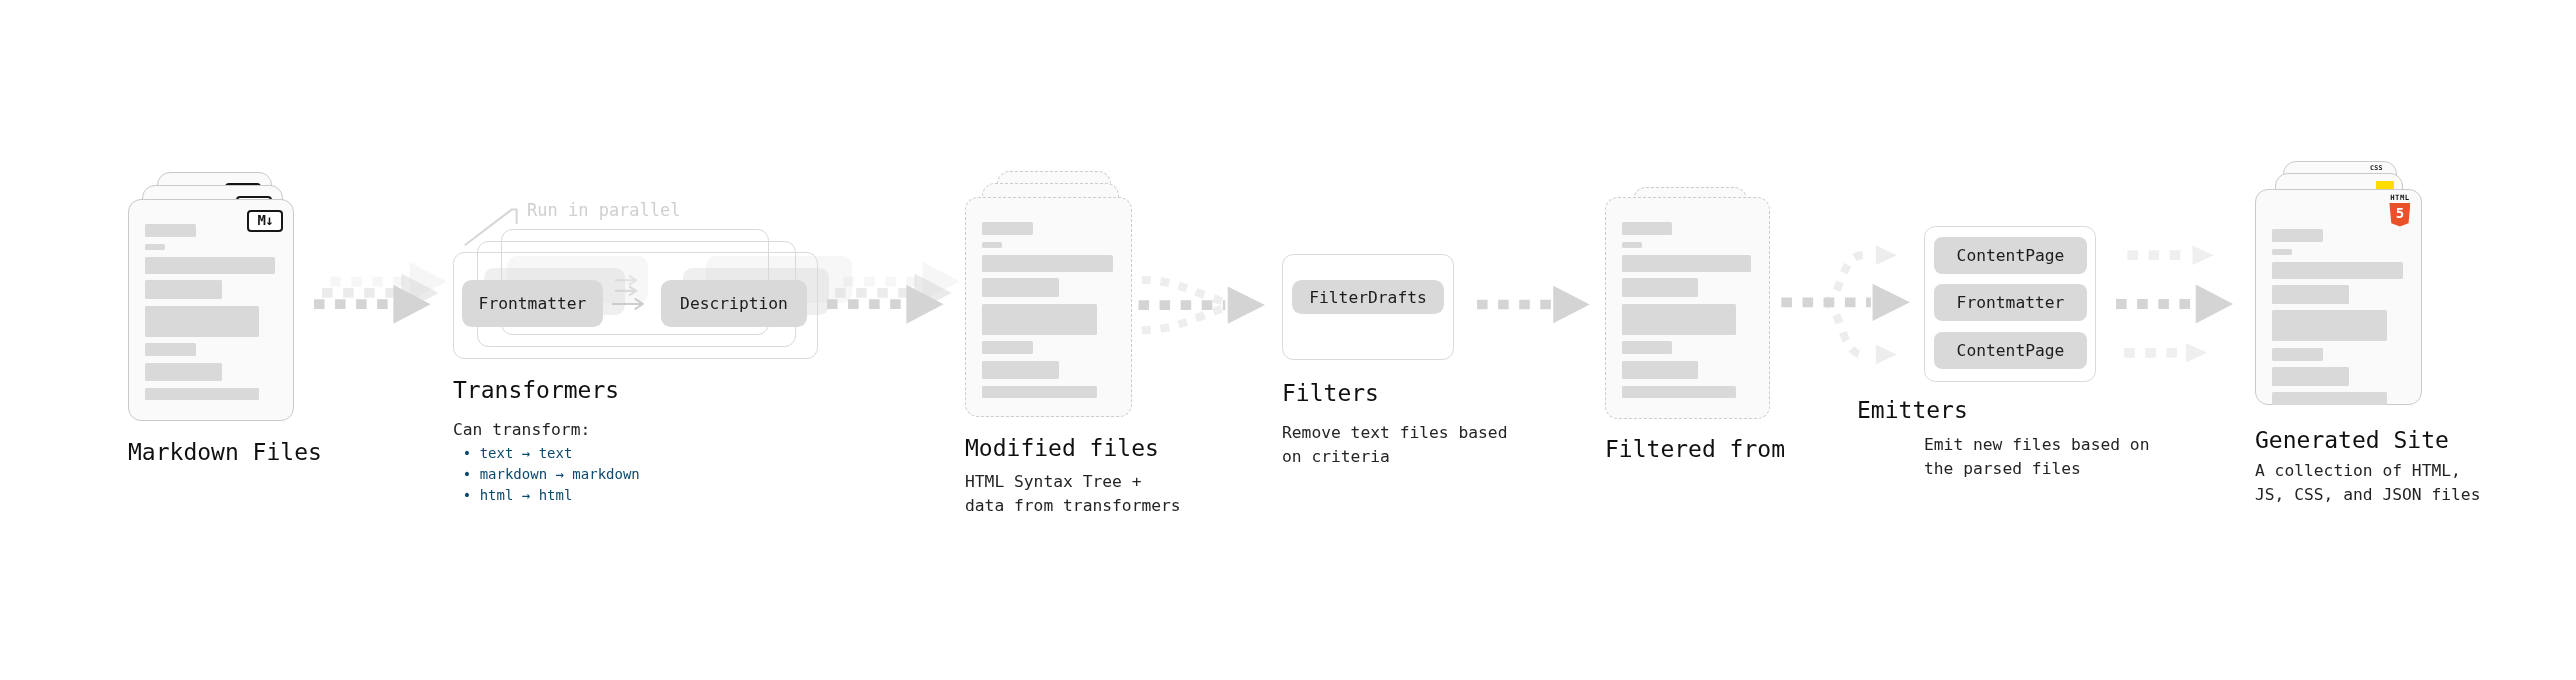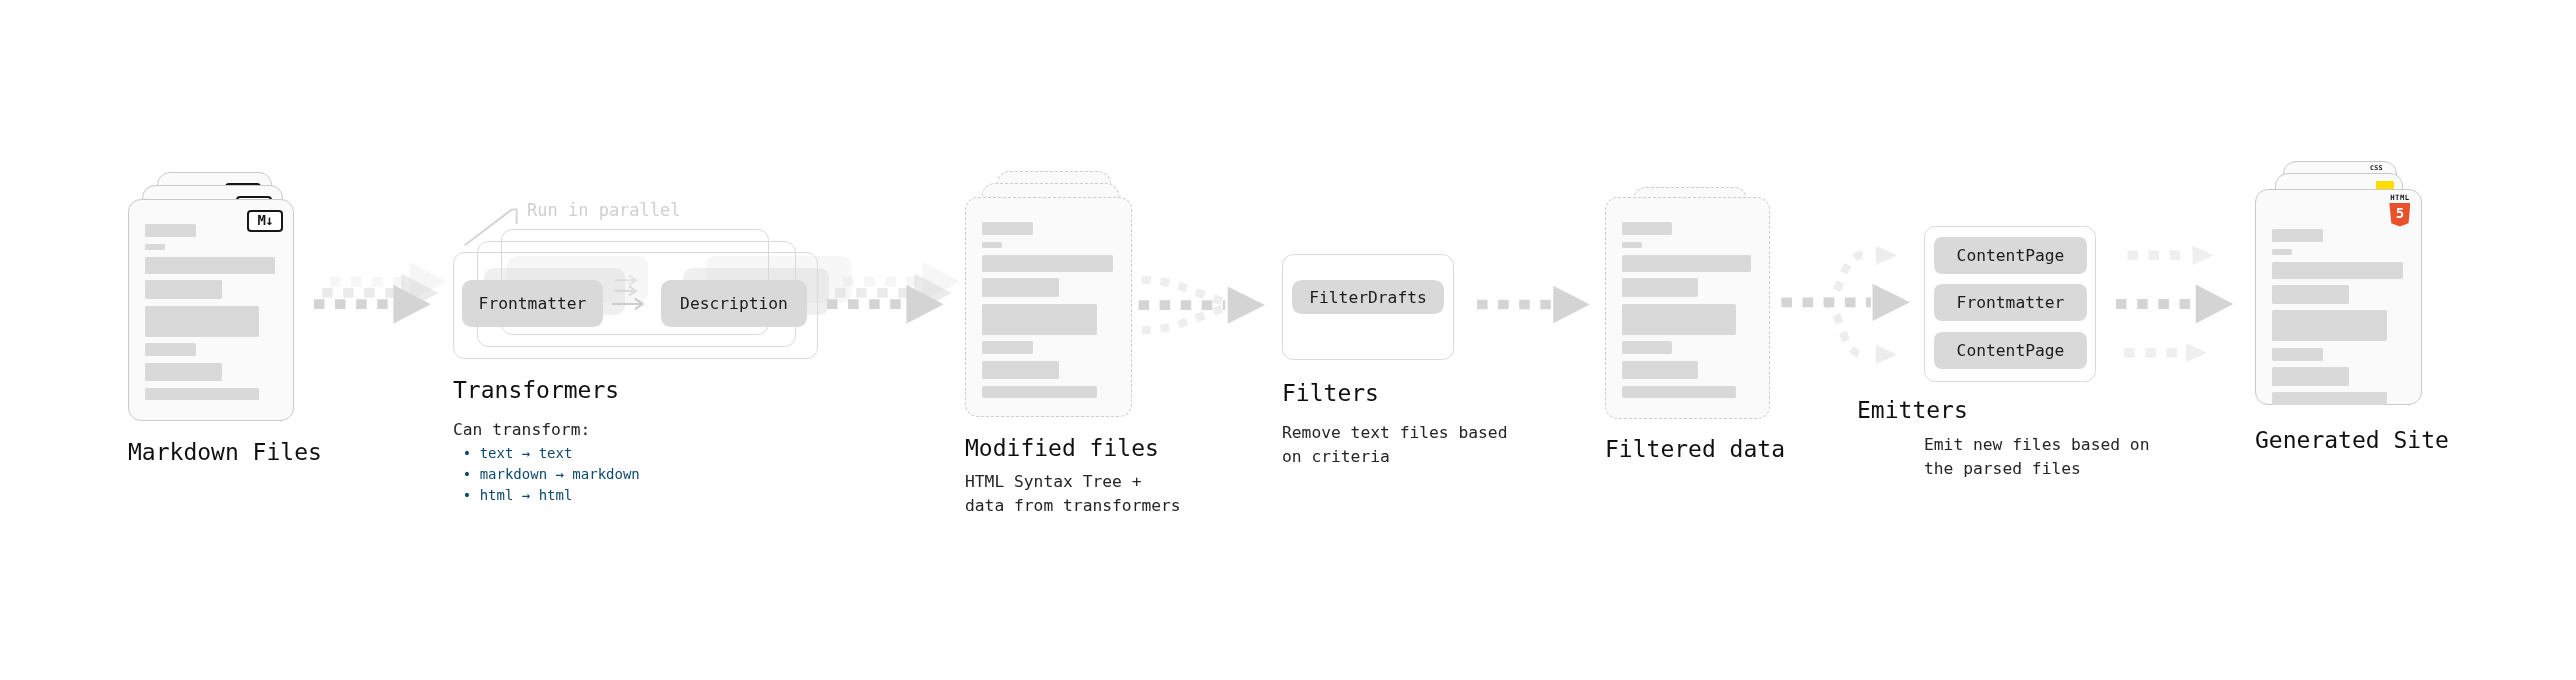--- a/index.html
+++ b/index.html
@@ -177,21 +177,21 @@
       <div class="bar" style="width:39%; height:13px;"></div>
       <div class="bar" style="width:15%; height:6.5px;"></div>
       <div class="bar" style="width:100%; height:17px;"></div>
       <div class="bar" style="width:59%; height:18.7px;"></div>
       <div class="bar" style="width:88%; height:31px;"></div>
       <div class="bar" style="width:39%; height:13px;"></div>
       <div class="bar" style="width:59%; height:18.7px;"></div>
       <div class="bar" style="width:88%; height:12.2px;"></div>
     </div>
   </div>
-  <div class="stage-title" style="left:1605px; top:436px;">Filtered data</div>
+  <div class="stage-title" style="left:1605px; top:436px;">Filtered from</div>
 
   <svg style="left:1778px; top:234px;" width="137" height="140" viewBox="0 0 168 172">
     <line class="dash" x1="4" y1="84" x2="56" y2="84"></line>
     <g opacity=".4">
         <path class="dash-thin" d="M56 84 C78 84, 76 26, 104 26"></path>
         <polygon class="head" points="120,14 120,38 146,26"></polygon>
       </g>
     <g opacity=".4">
         <path class="dash-thin" d="M56 84 C78 84, 76 148, 104 148"></path>
         <polygon class="head" points="120,136 120,160 146,148"></polygon>
@@ -240,15 +240,17 @@
       <div class="bar" style="width:15%; height:6.5px;"></div>
       <div class="bar" style="width:100%; height:17px;"></div>
       <div class="bar" style="width:59%; height:18.7px;"></div>
       <div class="bar" style="width:88%; height:31px;"></div>
       <div class="bar" style="width:39%; height:13px;"></div>
       <div class="bar" style="width:59%; height:18.7px;"></div>
       <div class="bar" style="width:88%; height:12.2px;"></div>
     </div>
   </div>
   <div class="stage-title" style="left:2255px; top:427px;">Generated Site</div>
+  <div class="stage-desc" style="left:2255px; top:459px;">A collection of HTML,
+JS, CSS, and JSON files</div>
 
 </div>
 
 
 </body></html>

